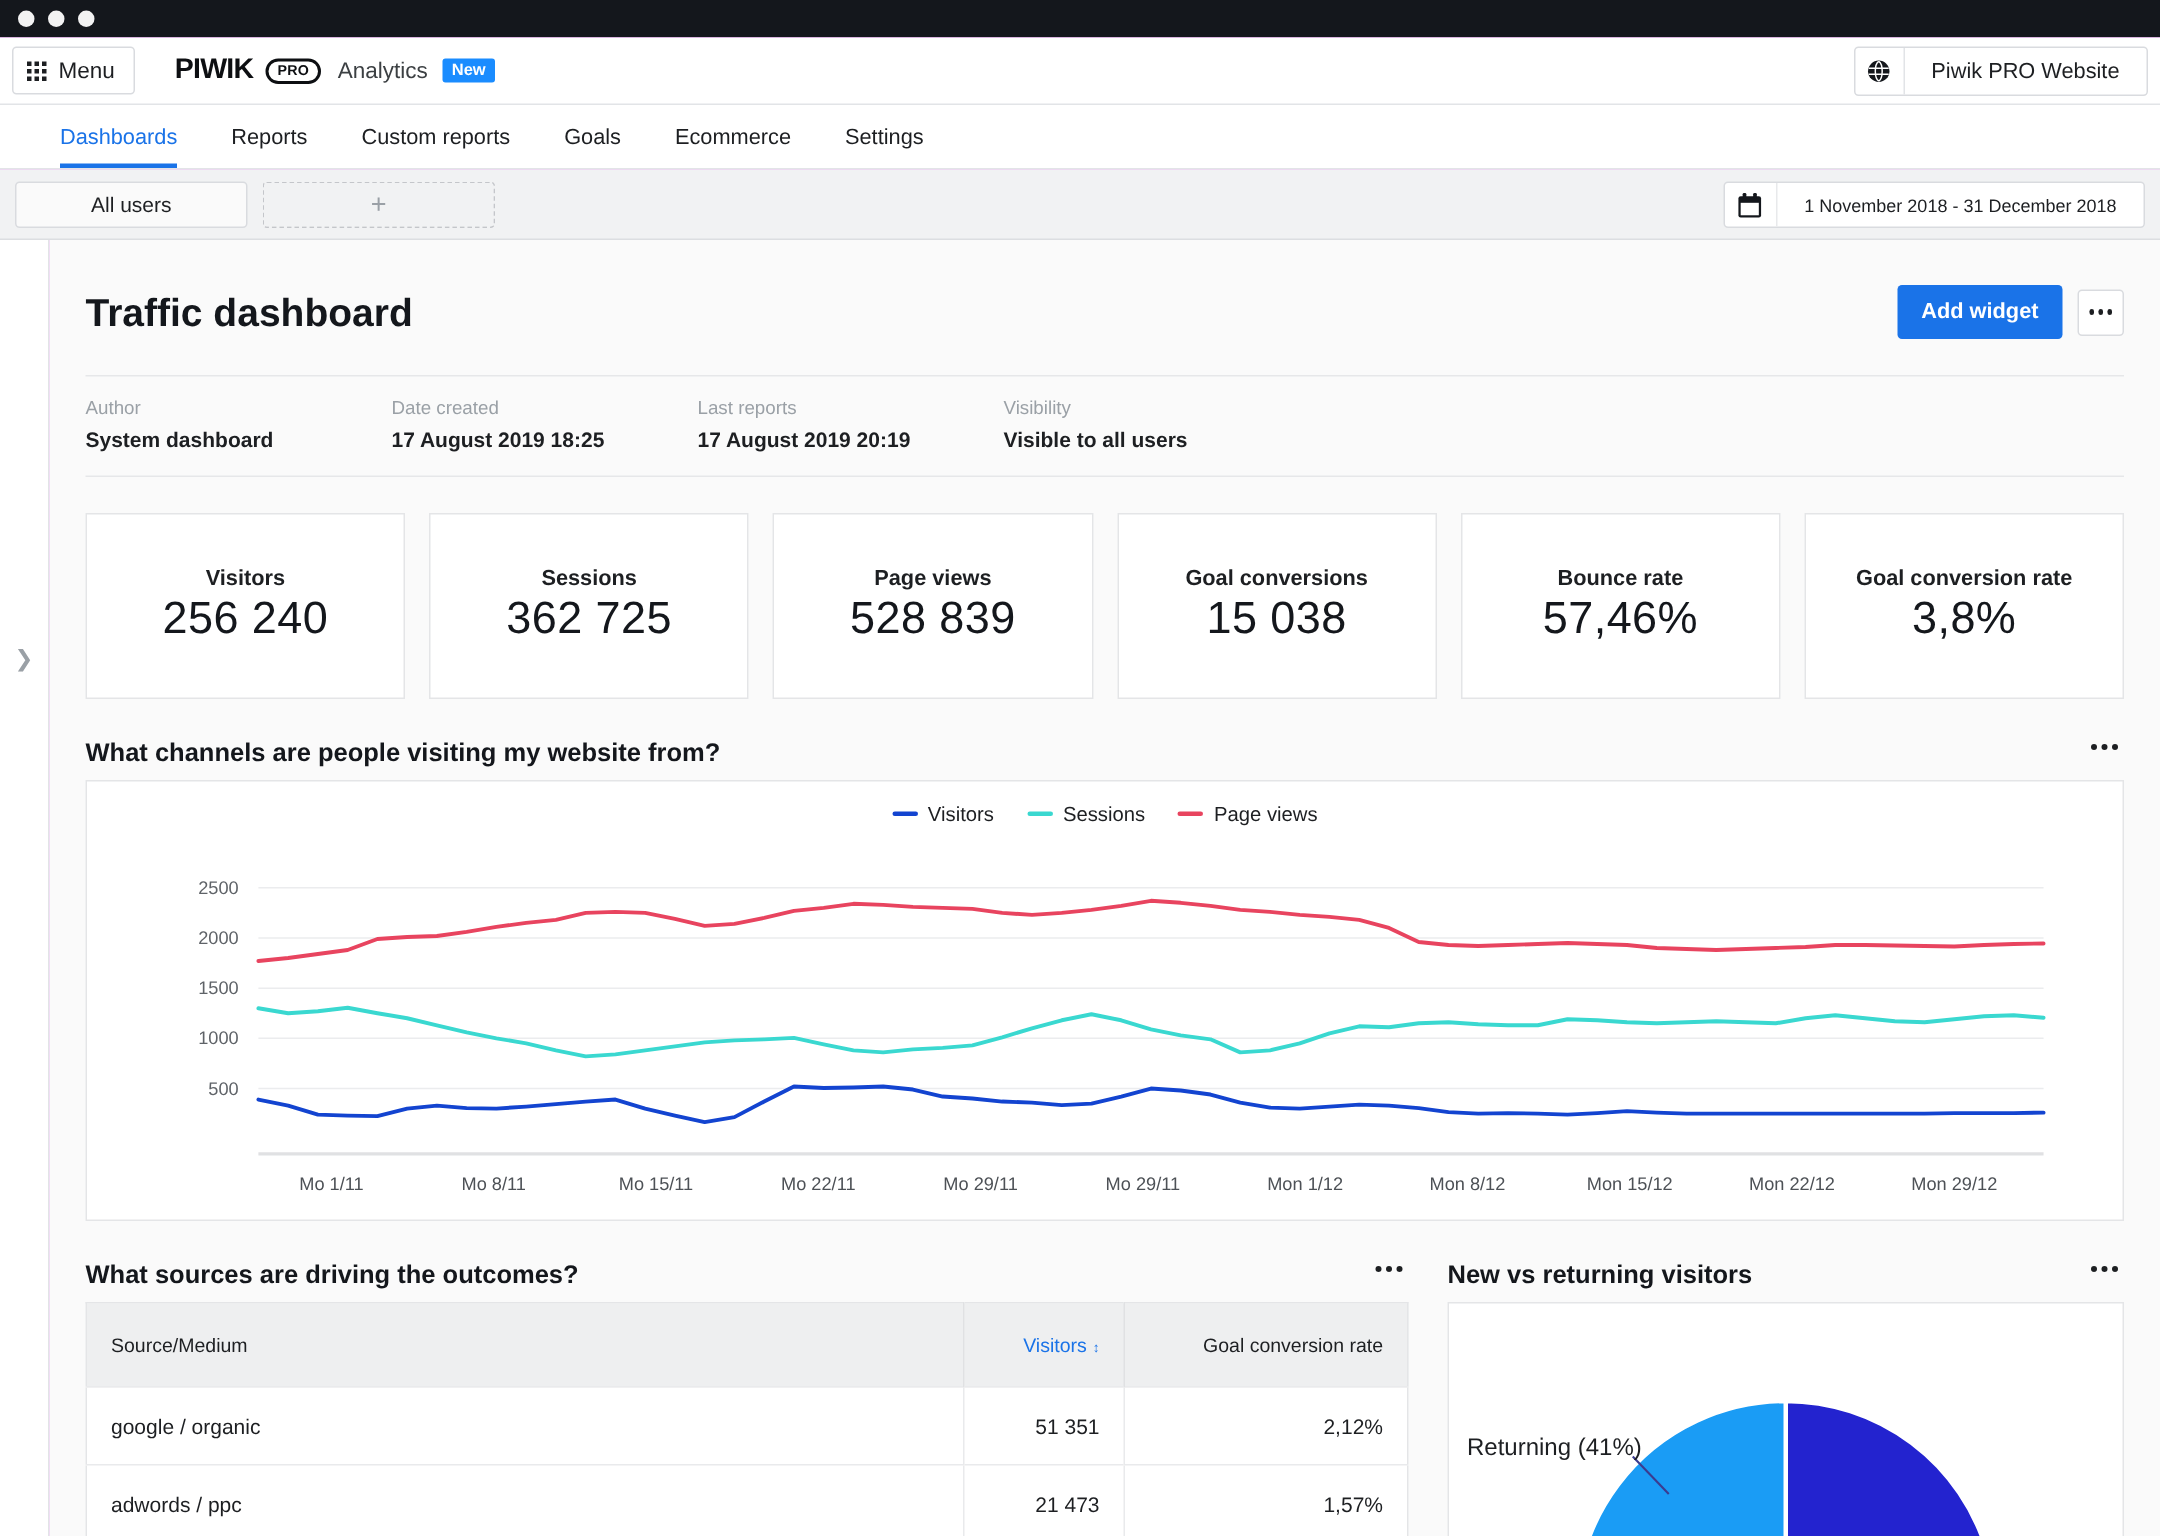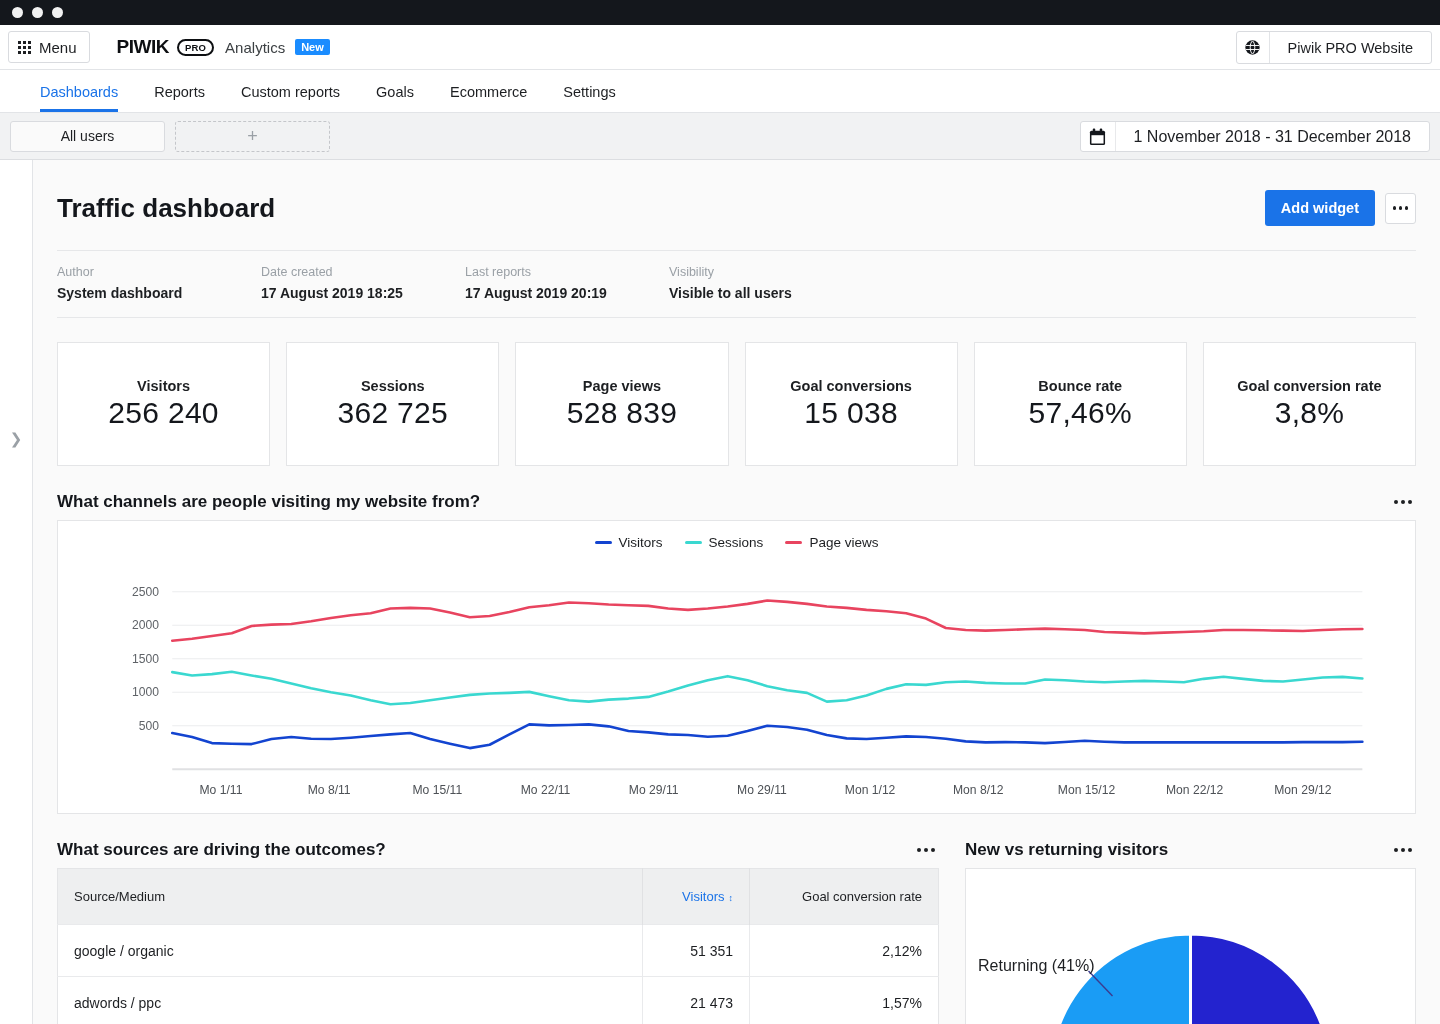--- a/index.html
+++ b/index.html
@@ -82,21 +82,21 @@
   }
   .tab-add {
     width: 155px; height: 31px; border: 1px dashed #c4c6ca; border-radius: 3px;
     display: flex; align-items: center; justify-content: center; font-size: 18px; color: #9aa0a6; cursor: pointer;
   }
   .daterange {
     position: absolute; right: 10px; top: 8px; height: 31px;
     display: flex; align-items: stretch; border: 1px solid #d9dbdf; border-radius: 3px; background: #fff;
   }
   .cal-cell { width: 35px; display: flex; align-items: center; justify-content: center; border-right: 1px solid #e8e9eb; cursor: pointer; }
-  .range-cell { display: flex; align-items: center; padding: 0 18px; font-size: 16px; color: #1d1f22; cursor: pointer; }
+  .range-cell { display: flex; align-items: center; padding: 0 18px; font-size: 12px; color: #1d1f22; cursor: pointer; }
 
   
   .main-wrap { display: flex; height: 864px; }
   .left-rail {
     width: 33px; border-right: 1px solid #e2e4e7; background: #fff;
     display: flex; align-items: flex-start; justify-content: center; padding-top: 270px;
   }
   .rail-chevron { font-size: 15px; color: #9aa0a6; cursor: pointer; }
 
   .content { flex: 1; background: #fafafa; padding: 30px 24px 0 24px; overflow: hidden; }
@@ -126,21 +126,21 @@
   .kpis { margin-top: 24px; display: flex; gap: 16px; }
   .kpi {
     flex: 1; height: 124px; background: #fff; border: 1px solid #e4e5e7;
     display: flex; flex-direction: column; align-items: center; justify-content: center; gap: 2px;
   }
   .kpi-label { font-size: 14.5px; font-weight: 700; color: #1d1f22; }
   .kpi-value { font-size: 30px; color: #14171c; letter-spacing: 0.3px; }
 
   
   .widget { margin-top: 26px; }
-  .widget-head { display: flex; align-items: center; justify-content: space-between; margin-bottom: 8px; }
+  .widget-head { display: flex; justify-content: space-between; margin-bottom: 8px; }
   .widget-title { font-size: 17px; font-weight: 700; color: #14171c; }
   .kebab-flat { display: flex; gap: 3px; cursor: pointer; padding: 4px; }
   .kebab-flat i { width: 4px; height: 4px; border-radius: 50%; background: #1d1f22; display: block; }
 
   .chart-box { background: #fff; border: 1px solid #e4e5e7; height: 294px; position: relative; }
   .legend { display: flex; align-items: center; justify-content: center; gap: 22px; padding-top: 14px; }
   .legend-item { display: flex; align-items: center; gap: 7px; font-size: 13.5px; color: #1d1f22; cursor: pointer; }
   .legend-swatch { width: 17px; height: 3px; border-radius: 2px; display: block; }
 
   .plot { position: absolute; left: 0; top: 44px; right: 0; bottom: 0; }

